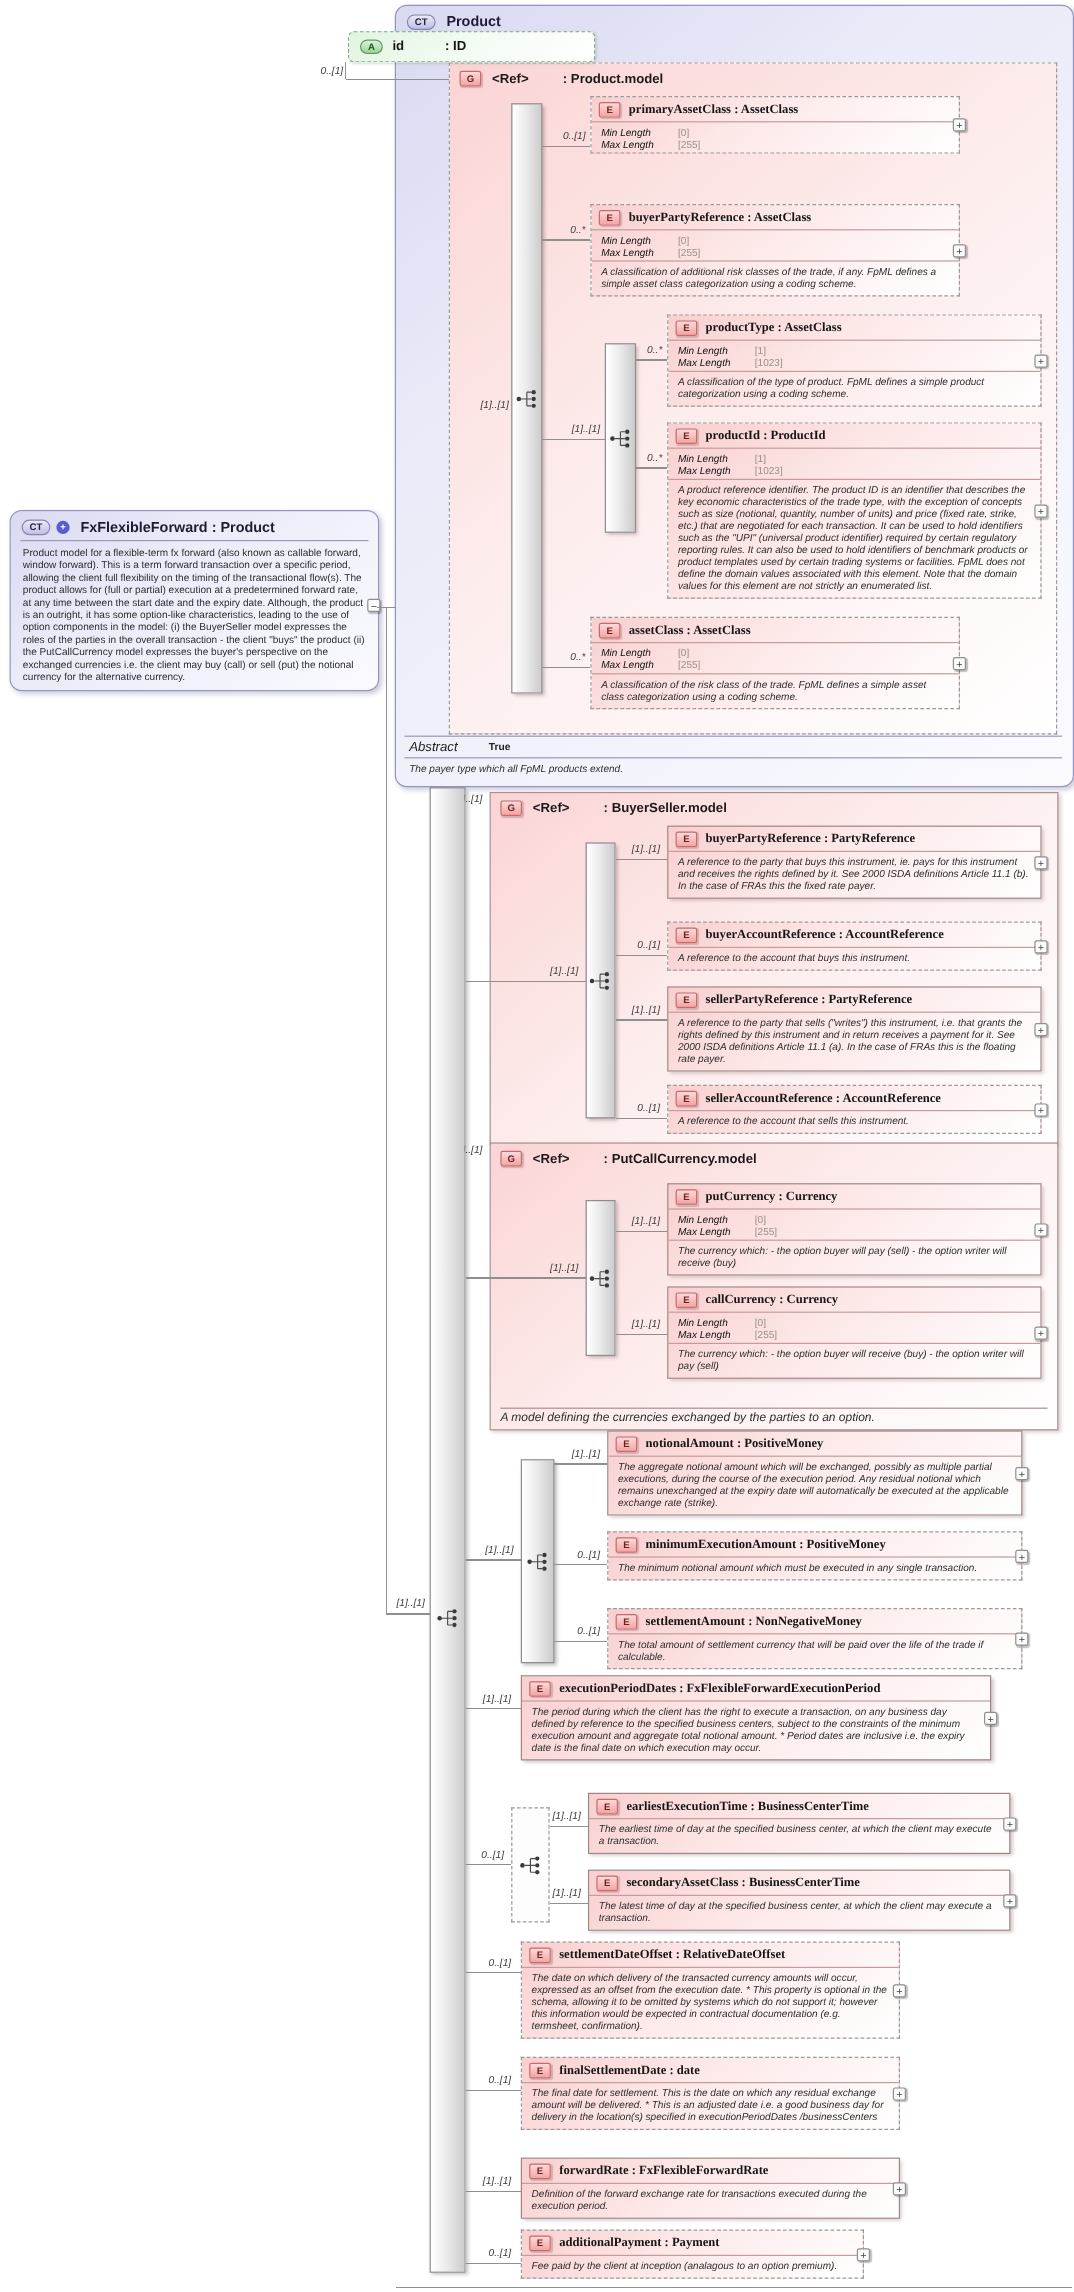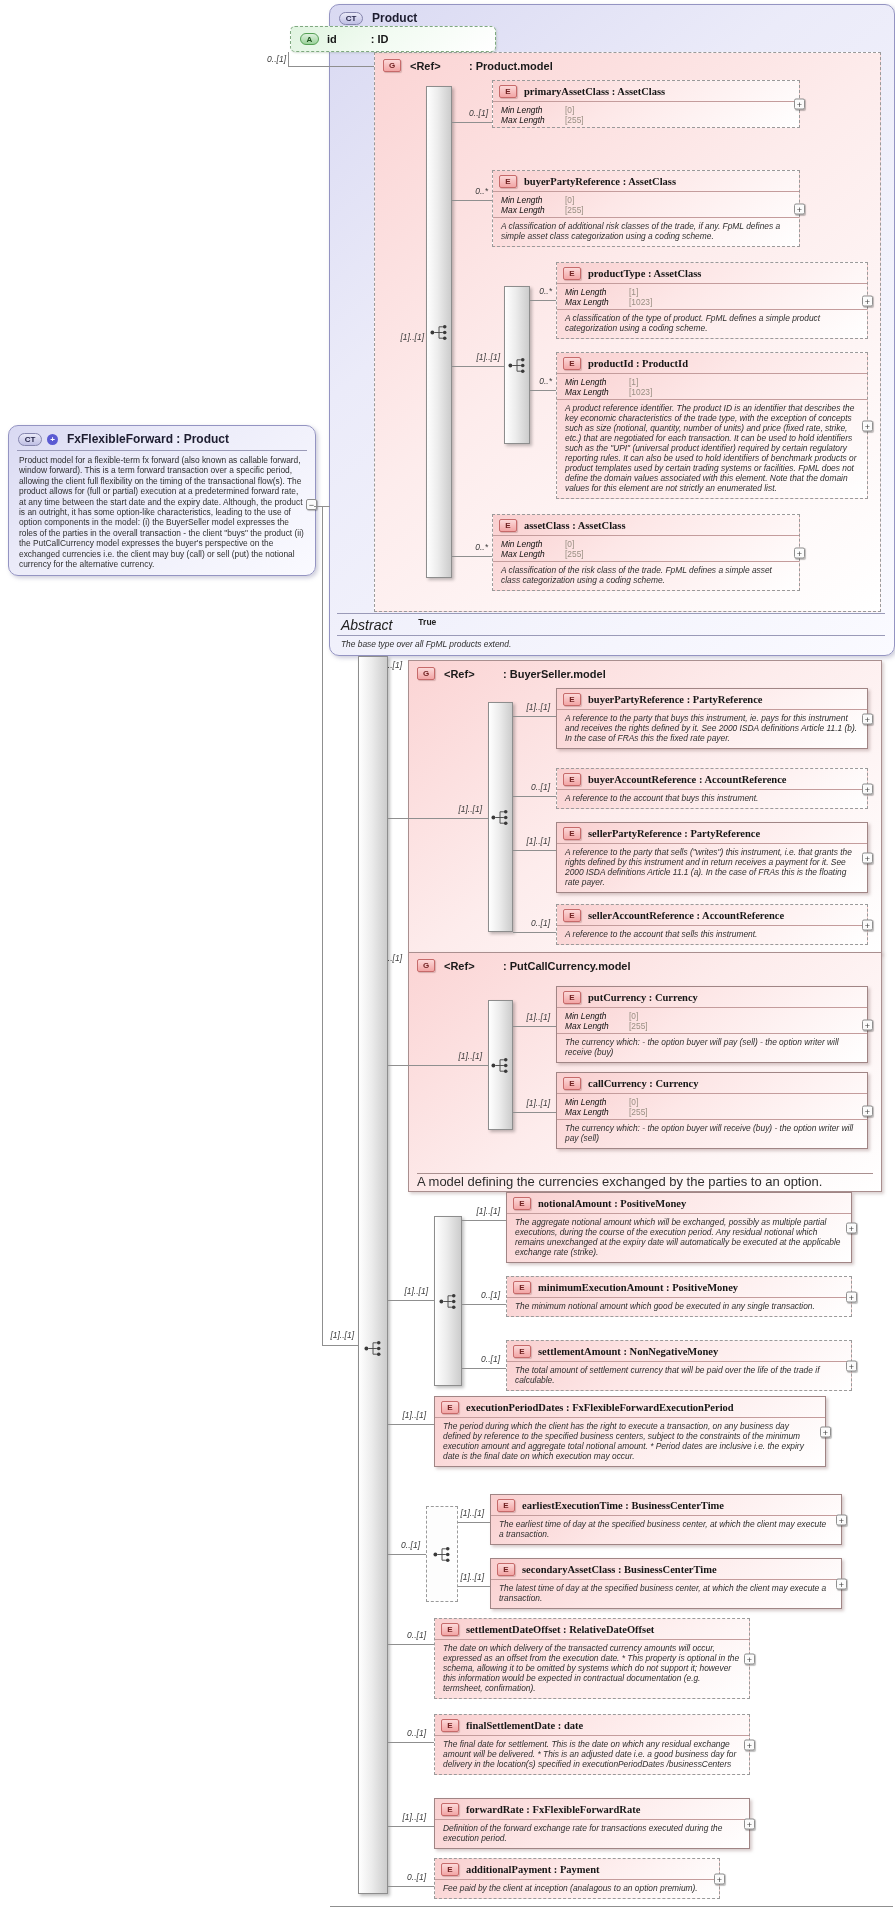--- a/index.html
+++ b/index.html
@@ -24,21 +24,21 @@
   .ext{width:11px;height:11px;border-radius:50%;background:#5a5ad2;color:#fff;font-size:8px;
     font-weight:bold;display:inline-flex;align-items:center;justify-content:center;margin-left:-4px;flex:none;}
   
   .gbox{position:absolute;background:linear-gradient(140deg,#fbd4d4 0%,#fdecec 45%,#ffffff 100%);
     border:1px solid #a98f8f;box-shadow:2px 2px 3px rgba(150,120,120,.35);}
   .gbox.dashed{border:1px dashed #9a9a9a;box-shadow:none;}
   .gh{display:flex;align-items:center;gap:9px;padding:6px 8px;}
   .g-ref{font-weight:bold;font-size:11px;color:#1a1a1a;width:50px;}
   .g-type{font-weight:bold;font-size:11px;color:#1a1a1a;}
   .gfoot{position:absolute;left:8px;right:8px;bottom:4px;border-top:1px solid #a98f8f;
-    padding-top:3px;font-size:13px;line-height:10px;color:#2e2e2e;margin-top:32px;}
+    padding-top:3px;font-style:italic;font-size:10px;line-height:10px;color:#2e2e2e;margin-top:32px;}
   
   .el{position:absolute;background:linear-gradient(140deg,#f9cfcf 0%,#fde7e7 40%,#ffffff 100%);
     box-sizing:border-box;}
   .el.solid{border:1px solid #a08585;box-shadow:2px 2px 3px rgba(150,120,120,.4);}
   .el.dashed{border:1px dashed #9a9a9a;}
   .eh{display:flex;align-items:center;gap:7px;padding:4px 6px 3px;}
   .et{font-weight:bold;font-size:10.5px;color:#161616;white-space:nowrap;font-family:Liberation Serif, serif;}
   .ef{border-top:1px solid #c49c9c;padding:3px 8px 2px;font-size:8.4px;}
   .fr{display:flex;line-height:10px;}
   .fl{font-style:italic;width:64px;color:#111;}
@@ -63,21 +63,21 @@
     color:#3c3c3c;white-space:nowrap;}
   
   .attrbox{position:absolute;display:flex;align-items:center;gap:8px;padding:0 9px;
     background:linear-gradient(140deg,#e0f4e0 0%,#f2fbf2 45%,#ffffff 100%);
     border:1px dashed #7fa87f;border-radius:5px;box-sizing:border-box;box-shadow:1px 1px 2px rgba(120,150,120,.3);}
   .attrname{font-weight:bold;font-size:11px;color:#161616;}
   .attrtype{font-weight:bold;font-size:11px;color:#161616;margin-left:26px;}
   
   .pbfoot{position:absolute;left:337px;top:613px;width:548px;}
   .absrow{border-top:1px solid #9a9ab8;display:flex;gap:26px;padding:3px 4px 2px;}
-  .abslabel{font-style:italic;font-size:14px;color:#222;}
+  .abslabel{font-style:italic;font-size:11px;color:#222;}
   .absval{font-size:8.5px;font-weight:bold;color:#222;}
   .pbnote{border-top:1px solid #9a9ab8;padding:3px 4px 0;font-style:italic;
     font-size:8.4px;color:#2e2e2e;}
   #wires{position:absolute;left:0;top:0;pointer-events:none;z-index:60;}
   #wires path{stroke:#8f8f8f;stroke-width:1;fill:none;shape-rendering:crispEdges;}
 </style>
 </head>
 <body>
 
 <div id="canvas">
@@ -223,21 +223,21 @@
     <div class="ed">A classification of the risk class of the trade. FpML defines a simple asset class categorization using a coding scheme.</div>
     <span class="plus">+</span>
   </div>
   <div class="card" style="left:448px;top:542px">0..*</div>
 
   <div class="pbfoot">
     <div class="absrow">
       <span class="abslabel">Abstract</span>
       <span class="absval">True</span>
     </div>
-    <div class="pbnote">The base type over all FpML products extend.</div>
+    <div class="pbnote">The payer type which all FpML products extend.</div>
   </div>
 
   <div class="ctbox" style="left:8px;top:425px;width:306px">
     <div class="cthead">
       <span class="bdg b-ct">CT</span>
         <span class="ext">+</span>
       <span class="cttitle">FxFlexibleForward : Product</span>
     </div>
     <div class="ctdesc">Product model for a flexible-term fx forward (also known as callable forward, window forward). This is a term forward transaction over a specific period, allowing the client full flexibility on the timing of the transactional flow(s). The product allows for (full or partial) execution at a predetermined forward rate, at any time between the start date and the expiry date. Although, the product is an outright, it has some option-like characteristics, leading to the use of option components in the model: (i) the BuyerSeller model expresses the roles of the parties in the overall transaction - the client "buys" the product (ii) the PutCallCurrency model expresses the buyer's perspective on the exchanged currencies i.e. the client may buy (call) or sell (put) the notional currency for the alternative currency.</div>
   </div>
@@ -394,21 +394,21 @@
     <div class="ed">The aggregate notional amount which will be exchanged, possibly as multiple partial executions, during the course of the execution period. Any residual notional which remains unexchanged at the expiry date will automatically be executed at the applicable exchange rate (strike).</div>
     <span class="plus">+</span>
   </div>
   <div class="card" style="left:460px;top:1206px">[1]..[1]</div>
 
   <div class="el dashed" style="left:506px;top:1276px;width:346px">
     <div class="eh">
         <span class="bdg b-e">E</span>
         <span class="et">minimumExecutionAmount : PositiveMoney</span>
       </div>
-    <div class="ed">The minimum notional amount which good be executed in any single transaction.</div>
+    <div class="ed">The minimum notional amount which must be executed in any single transaction.</div>
     <span class="plus">+</span>
   </div>
   <div class="card" style="left:460px;top:1290px">0..[1]</div>
 
   <div class="el dashed" style="left:506px;top:1340px;width:346px">
     <div class="eh">
         <span class="bdg b-e">E</span>
         <span class="et">settlementAmount : NonNegativeMoney</span>
       </div>
     <div class="ed">The total amount of settlement currency that will be paid over the life of the trade if calculable.</div>

